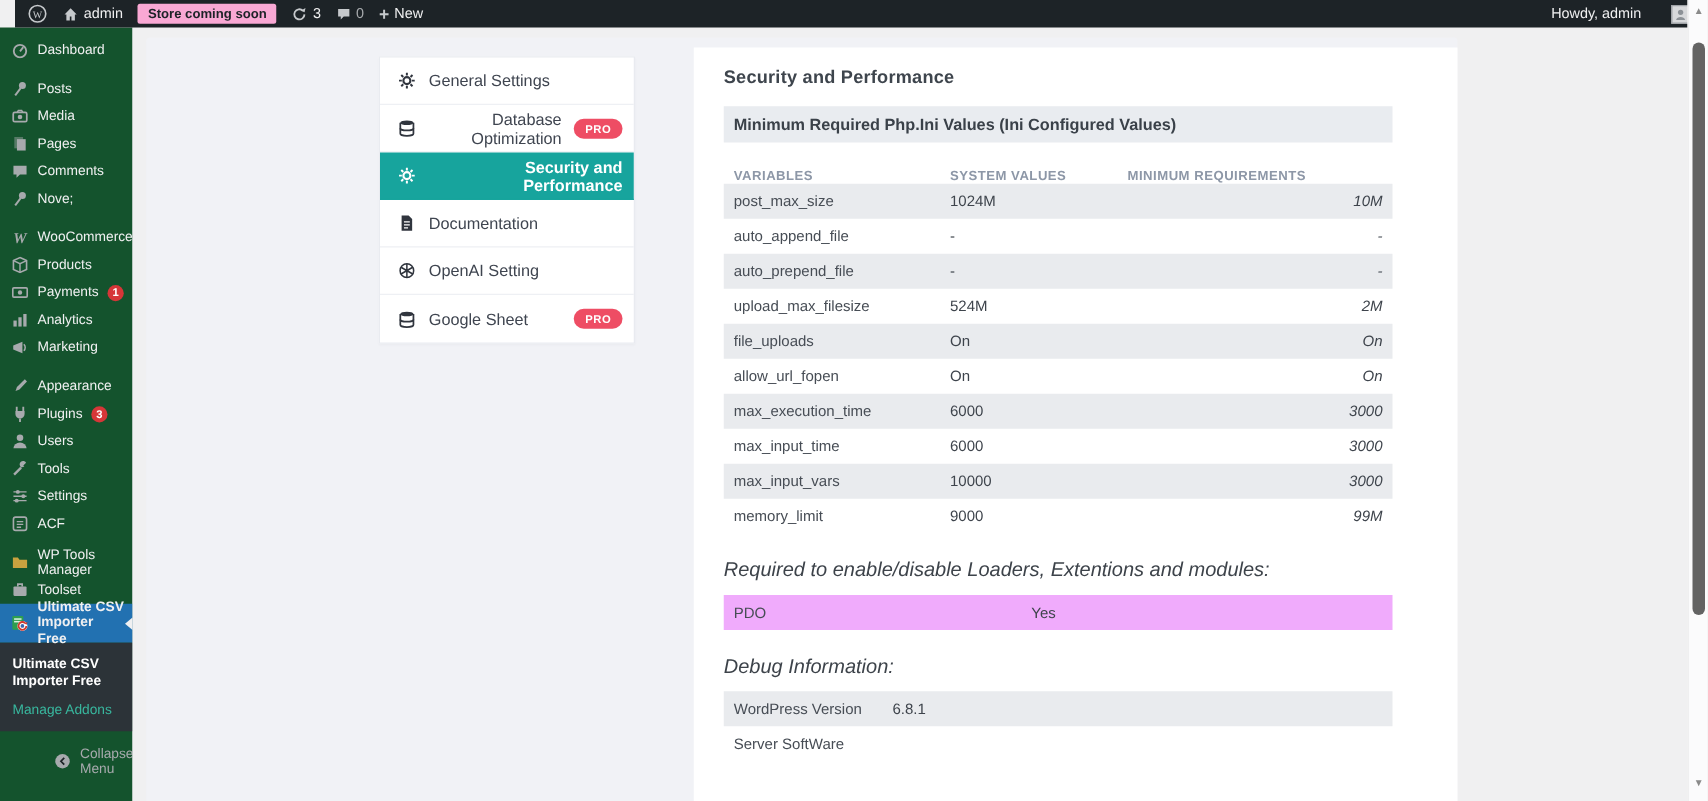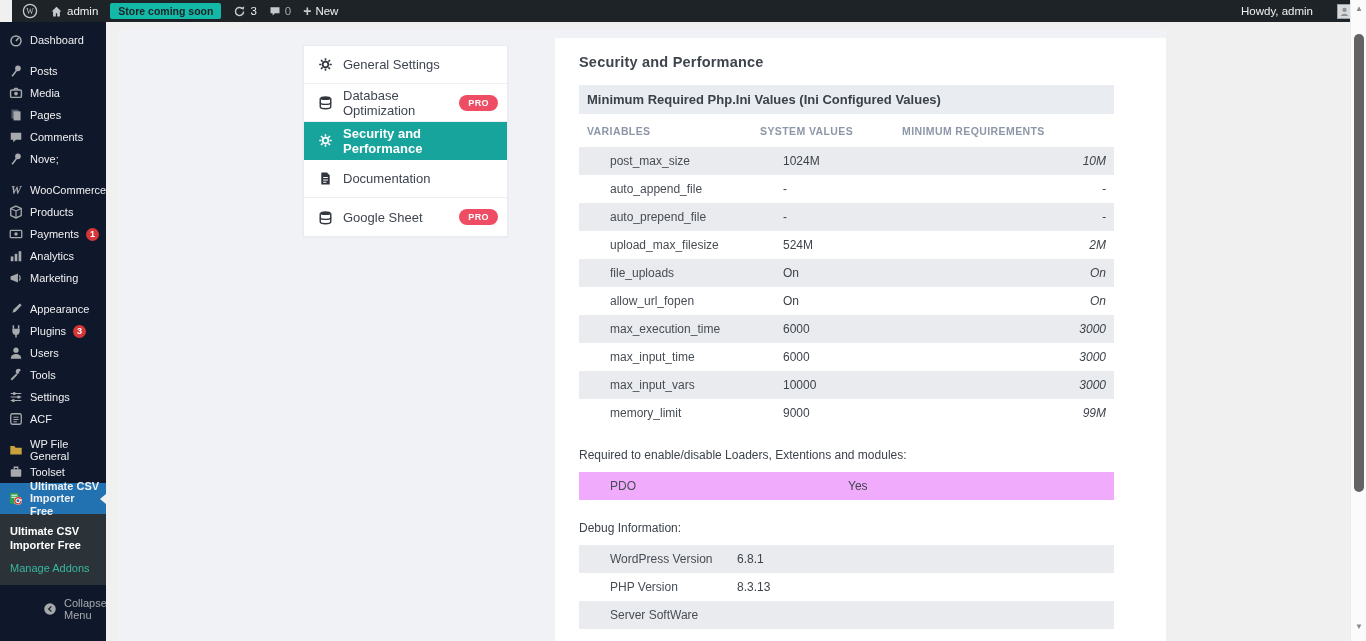--- a/index.html
+++ b/index.html
@@ -5,37 +5,37 @@
   * { margin:0; padding:0; box-sizing:border-box; }
   html,body { width:1366px; height:641px; overflow:hidden; background:#f0f0f1;
     font-family:"Liberation Sans", sans-serif; }
   svg.ic { display:block; }
 
   
   #adminbar { position:absolute; left:12px; top:0; width:1350px; height:22px; background:#1d2327;
     display:flex; align-items:center; padding:0 10px; color:#f0f0f1; font-size:11.5px; z-index:5; }
   #adminbar .abitem { display:flex; align-items:center; gap:4px; margin-right:12px; cursor:pointer; }
   #adminbar .abicon { color:#c6c9cc; }
-  .store-pill { background:#14b8a6; color:#1d2327; font-size:10.5px; font-weight:bold;
+  .store-pill { background:#f9a8d4; color:#1d2327; font-size:10.5px; font-weight:bold;
     padding:2px 8px; border-radius:2px; margin-right:12px; }
   .count-dim { color:#a7aaad; }
   #ab-right { margin-left:auto; display:flex; align-items:center; gap:24px; }
   .avatar { width:15px; height:15px; background:#d8d9db; border:1px solid #9ea2a6; display:flex;
     align-items:center; justify-content:center; }
 
   
   #scrollbar { position:absolute; right:0; top:0; width:16px; height:641px; background:#fbfbfc;
     border-left:1px solid #ebebec; z-index:6; }
   .sb-arrow { position:absolute; left:0; width:16px; height:14px; color:#8a8a8a; font-size:8px;
     text-align:center; line-height:14px; }
   #sb-thumb { position:absolute; left:3px; top:34px; width:10px; height:458px; background:#636363;
     border-radius:5px; }
 
   
-  #sidebar { position:absolute; left:0; top:22px; width:106px; height:619px; background:#0f172a;
+  #sidebar { position:absolute; left:0; top:22px; width:106px; height:619px; background:#14532d;
     color:#f0f0f1; font-size:11px; padding-top:7px; }
   .sb-item { display:flex; align-items:center; gap:7px; height:22px; padding:0 6px 0 9px; cursor:pointer; }
   .sb-item .sbic { width:14px; height:14px; color:#a7aaad; flex:0 0 14px; }
   .sb-sep { height:9px; }
   .sb-badge { background:#d63638; color:#fff; font-size:9px; font-weight:bold; min-width:13px;
     height:13px; border-radius:7px; display:flex; align-items:center; justify-content:center; padding:0 3px; }
   .sb-item.active-csv { background:#2271b1; height:31px; font-weight:bold; position:relative;
     line-height:1.15; }
   .sb-item.active-csv .notch { position:absolute; right:0; top:50%; margin-top:-5px; width:0; height:0;
     border-top:5px solid transparent; border-bottom:5px solid transparent; border-right:6px solid #f0f0f1; }
@@ -48,43 +48,43 @@
   
   #page { position:absolute; left:106px; top:22px; width:1244px; height:619px; background:#f0f0f1; }
   #container { position:absolute; left:11px; top:8px; width:1049px; height:611px; background:#f1f2f6;
     border-radius:3px 3px 0 0; }
   #contentcard { position:absolute; left:438px; top:8px; width:611px; height:603px; background:#ffffff; }
 
   
   #navpanel { position:absolute; left:186px; top:15px; width:205px; background:#fff;
     border:1px solid #e9ebf0; box-shadow:0 1px 2px rgba(40,50,70,.04); }
   .nav-item { display:flex; align-items:center; gap:10px; height:38px; padding:0 9px 0 14px;
-    border-bottom:1px solid #eef0f4; font-size:13px; color:#3f4550; cursor:pointer; }
+    border-bottom:1px solid #eef0f4; font-size:13px; color:#3f4550; cursor:pointer;text-align:right; }
   .nav-item:last-child { border-bottom:none; }
   .nav-item .nvic { width:15px; height:15px; color:#30353e; flex:0 0 15px; }
   .nav-item.active { background:#17a49d; color:#fff; font-weight:bold; border-bottom-color:#17a49d; }
   .nav-item.active .nvic { color:#fff; }
   .pro-badge { margin-left:auto; background:#ee4d64; color:#fff; font-size:9px; font-weight:bold;
     letter-spacing:.4px; padding:3px 9px; border-radius:9px; }
 
   
   #main { padding:16px 0 0 24px; }
   #page-title { font-size:14.5px; font-weight:bold; color:#3e454d; letter-spacing:.2px; }
   .tbl { width:535px; }
   .tbl-header { margin-top:15px; height:29px; background:#e9ecf0; display:flex; align-items:center;
     padding:0 8px; font-size:13px; font-weight:bold; color:#3a4149; }
-  .col-head { height:33px; display:flex; align-items:center; padding-left:8px; font-size:10.5px;
+  .col-head { height:33px; display:flex; align-items:flex-end; padding-left:8px; font-size:10.5px;
     font-weight:bold; color:#8d97a7; letter-spacing:.4px; }
   .col-head .c1 { width:173px; } .col-head .c2 { width:142px; } .col-head .c3 { flex:1; }
   .trow { height:28px; display:flex; align-items:center; padding-left:8px; font-size:12px; color:#474d55; }
-  .trow .c1 { width:173px;margin-left:23px; }
+  .trow .c1 { width:173px; }
   .trow .c2 { width:142px; color:#3e444c; }
   .trow .c3 { flex:1; text-align:right; padding-right:8px; color:#3e444c;font-style:italic; }
   #ini-rows .trow:nth-child(odd) { background:#e9ebee; }
-  .sec-label { margin:21px 0 10px; font-size:12px; color:#3d434a; width:535px; }
+  .sec-label { margin:21px 0 10px; font-size:16px; color:#3d434a; width:535px;font-style:italic; }
   .pdo-row { background:#f0abfc; }
   .pdo-row .c1 { width:238px; }
   #debug-rows .trow:nth-child(odd) { background:#e9ebee; }
   #debug-rows .trow .c1 { width:127px; }
 </style>
 </head>
 <body>
 
 <svg width="0" height="0" style="position:absolute">
 <defs>
@@ -351,21 +351,21 @@
       <svg class="ic sbic" width="14" height="14">
         <use href="#i-grid"></use>
       </svg>
       <span>ACF</span>
     </div>
   <div class="sb-sep"></div>
   <div class="sb-item">
       <svg class="ic sbic" width="14" height="14" style="color:#c9a23f">
         <use href="#i-folder"></use>
       </svg>
-      <span>WP File General</span>
+      <span>WP Tools Manager</span>
     </div>
   <div class="sb-item">
       <svg class="ic sbic" width="14" height="14">
         <use href="#i-case"></use>
       </svg>
       <span>Toolset</span>
     </div>
   <div class="sb-item active-csv">
     <svg class="ic sbic" width="16" height="16">
         <use href="#i-csv"></use>
@@ -461,24 +461,20 @@
         </div>
 
         <div class="sec-label">Debug Information:</div>
         <div class="tbl">
           <div id="debug-rows">
             <div class="trow">
                 <span class="c1">WordPress Version</span>
                 <span class="c2">6.8.1</span>
               </div>
             <div class="trow">
-                <span class="c1">PHP Version</span>
-                <span class="c2">8.3.13</span>
-              </div>
-            <div class="trow">
                 <span class="c1">Server SoftWare</span>
                 <span class="c2"></span>
               </div>
           </div>
         </div>
       </div>
     </div>
 
     <div id="navpanel">
       <div class="nav-item">
@@ -501,20 +497,26 @@
         <span>Security and Performance</span>
       </div>
       <div class="nav-item">
         <svg class="ic nvic" width="15" height="15">
             <use href="#i-doc"></use>
           </svg>
         <span>Documentation</span>
       </div>
       <div class="nav-item">
         <svg class="ic nvic" width="15" height="15">
+            <use href="#i-openai"></use>
+          </svg>
+        <span>OpenAI Setting</span>
+      </div>
+      <div class="nav-item">
+        <svg class="ic nvic" width="15" height="15">
             <use href="#i-db"></use>
           </svg>
         <span>Google Sheet</span>
         <span class="pro-badge">PRO</span>
       </div>
     </div>
   </div>
 </div>
 
 <div id="scrollbar">

